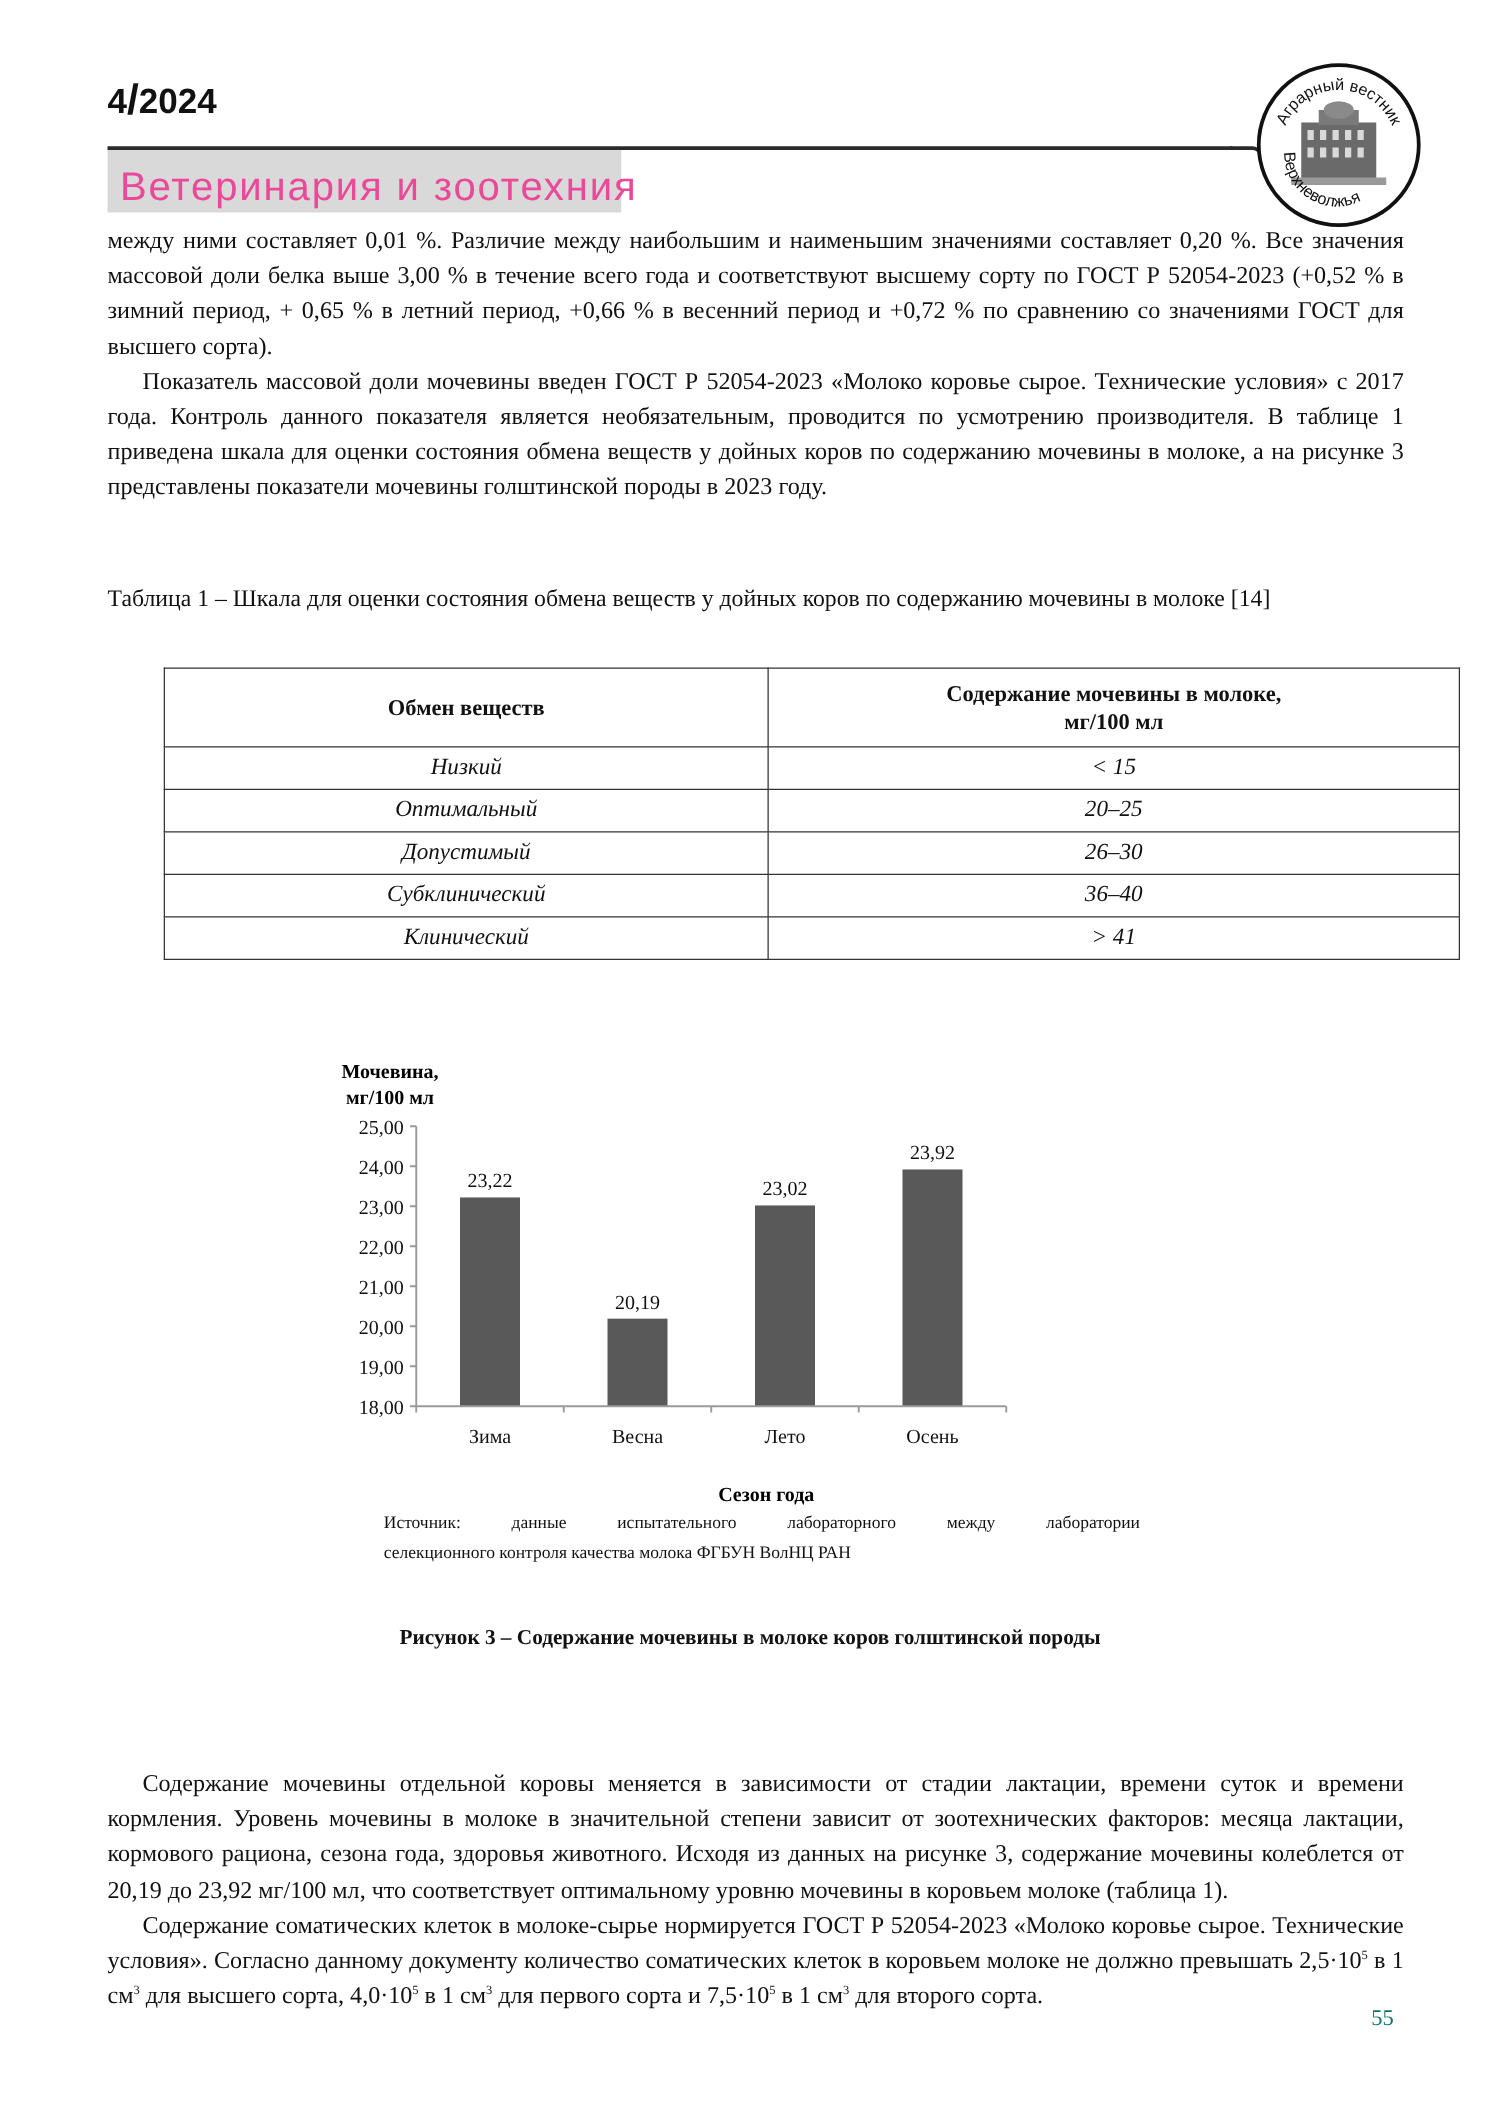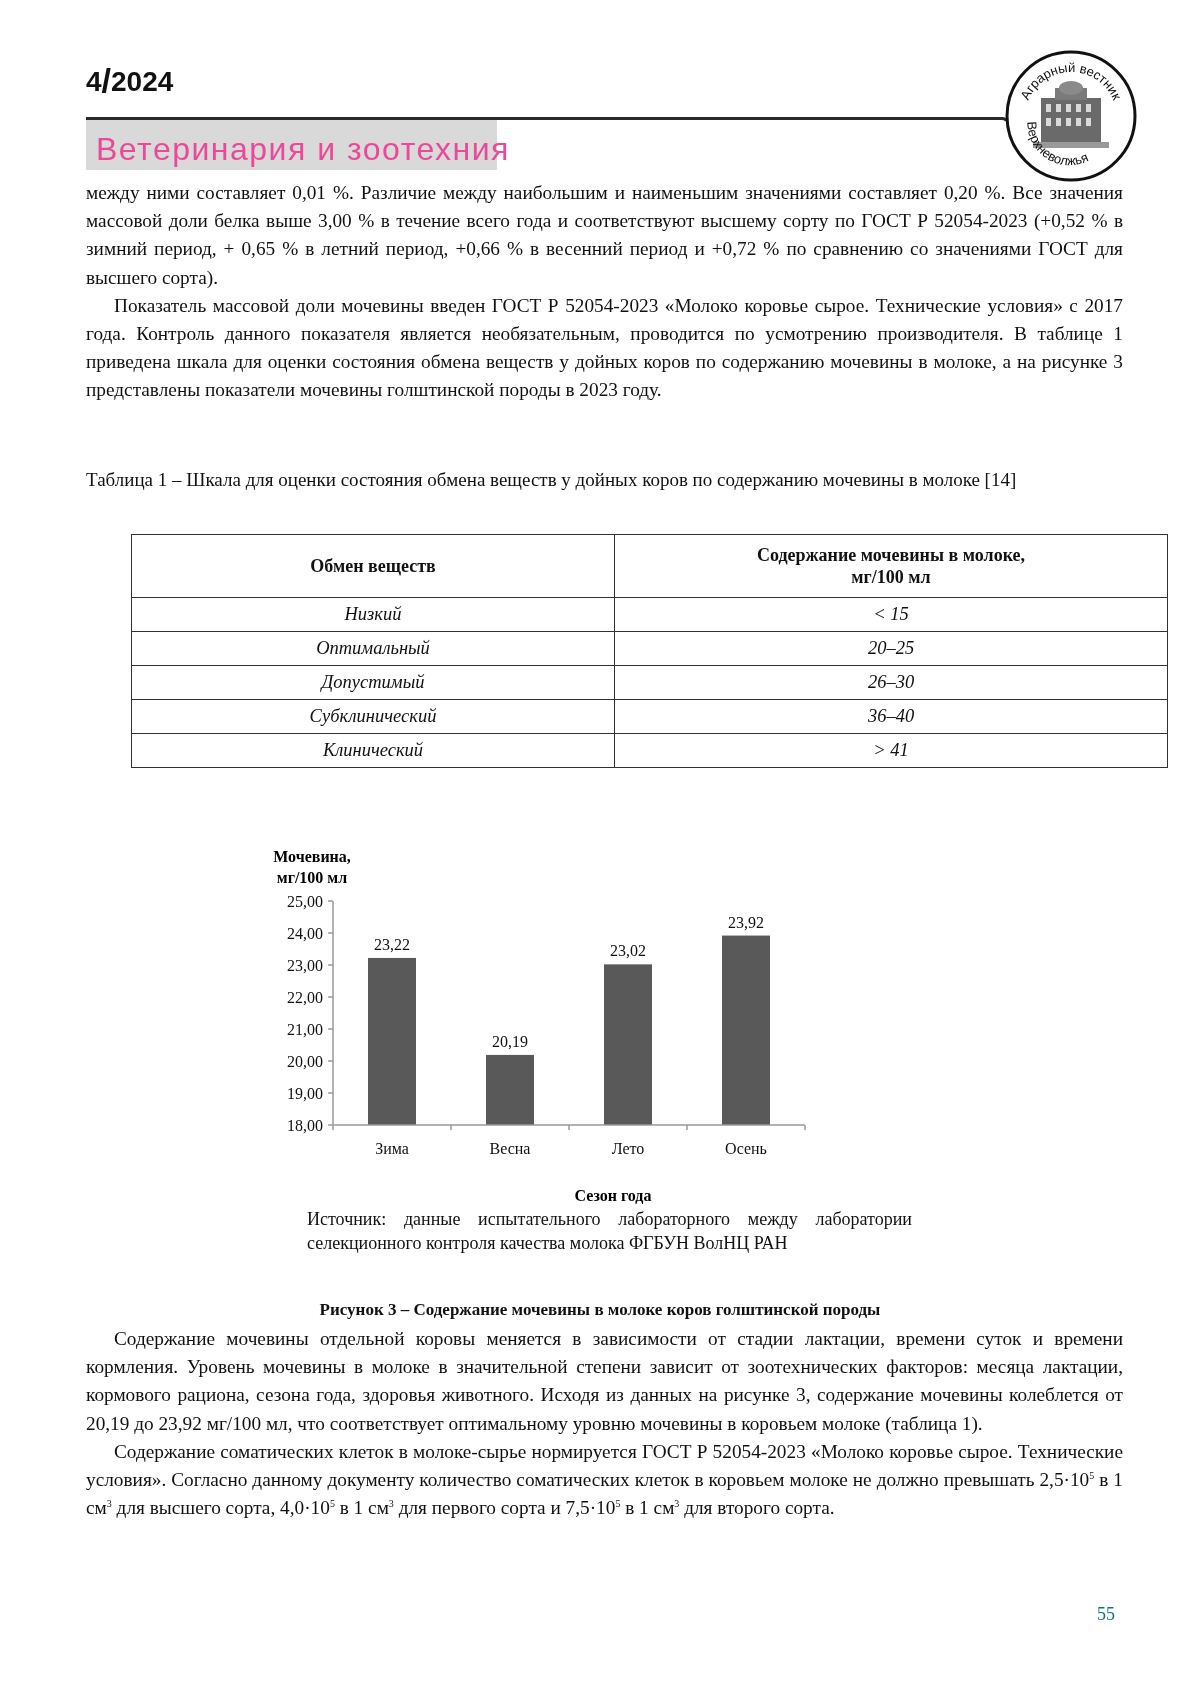--- a/index.html
+++ b/index.html
@@ -18,21 +18,21 @@
           text-align: justify; margin: 0; }
   .para p { margin: 0; }
   .para .indent { text-indent: 28px; }
   .caption { position: absolute; left: 86px; width: 1037px; font-weight: normal; font-size: 19px; line-height: 25px; text-align: justify; margin: 0; }
   table.scale { position: absolute; left: 86px; top: 534px; width: 1037px; border-collapse: collapse; font-size: 18.5px; margin-left: 45px; }
   table.scale th, table.scale td { border: 1.5px solid #333; text-align: center; padding: 0; }
   table.scale th { font-weight: bold; height: 62px; line-height: 22px; font-size: 18px; }
   table.scale td { height: 33px; font-style: italic; }
   table.scale th:first-child, table.scale td:first-child { width: 482px; }
   .chart { position: absolute; left: 260px; top: 840px; }
-  .source { position: absolute; left: 307px; top: 1207px; width: 605px; font-size: 18px; line-height: 24px; }
+  .source { position: absolute; left: 307px; top: 1207px; width: 605px; font-size: 14px; line-height: 24px; }
   .source .l1 { display: flex; justify-content: space-between; }
   .fig-caption { position: absolute; left: 0; width: 1200px; top: 1300px; text-align: center; font-weight: bold; font-size: 17px; }
   .page-num { position: absolute; left: 1097px; top: 1604px; font-size: 18px; color: #0f766e; }
   sup { font-size: 10px; vertical-align: 7px; line-height: 0; }
 </style>
 </head>
 <body>
 
 <div class="issue">
   <span>4</span><span class="slash">/</span><span>2024</span>
@@ -167,18 +167,18 @@
       <span>испытательного</span>
       <span>лабораторного</span>
       <span>между</span>
       <span>лаборатории</span>
     </div>
   <div>селекционного контроля качества молока ФГБУН ВолНЦ РАН</div>
 </div>
 
 <div class="fig-caption">Рисунок 3 – Содержание мочевины в молоке коров голштинской породы</div>
 
-<div class="para" style="top:1325px;font-family:Liberation Serif, serif;">
+<div class="para" style="top:1414px;font-family:Liberation Serif, serif;">
   <p class="indent">Содержание мочевины отдельной коровы меняется в зависимости от стадии лактации, времени суток и времени кормления. Уровень мочевины в молоке в значительной степени зависит от зоотехнических факторов: месяца лактации, кормового рациона, сезона года, здоровья животного. Исходя из данных на рисунке 3, содержание мочевины колеблется от 20,19 до 23,92 мг/100 мл, что соответствует оптимальному уровню мочевины в коровьем молоке (таблица 1).</p>
   <p class="indent"><span>Содержание соматических клеток в молоке-сырье нормируется ГОСТ Р 52054-2023 «Молоко коровье сырое. Технические условия». Согласно данному документу количество соматических клеток в коровьем молоке не должно превышать 2,5·10</span><sup>5</sup><span> в 1 см</span><sup>3</sup><span> для высшего сорта, 4,0·10</span><sup>5</sup><span> в 1 см</span><sup>3</sup><span> для первого сорта и 7,5·10</span><sup>5</sup><span> в 1 см</span><sup>3</sup><span> для второго сорта.</span></p>
 </div>
 
 <div class="page-num">55</div>
 
 </body></html>

